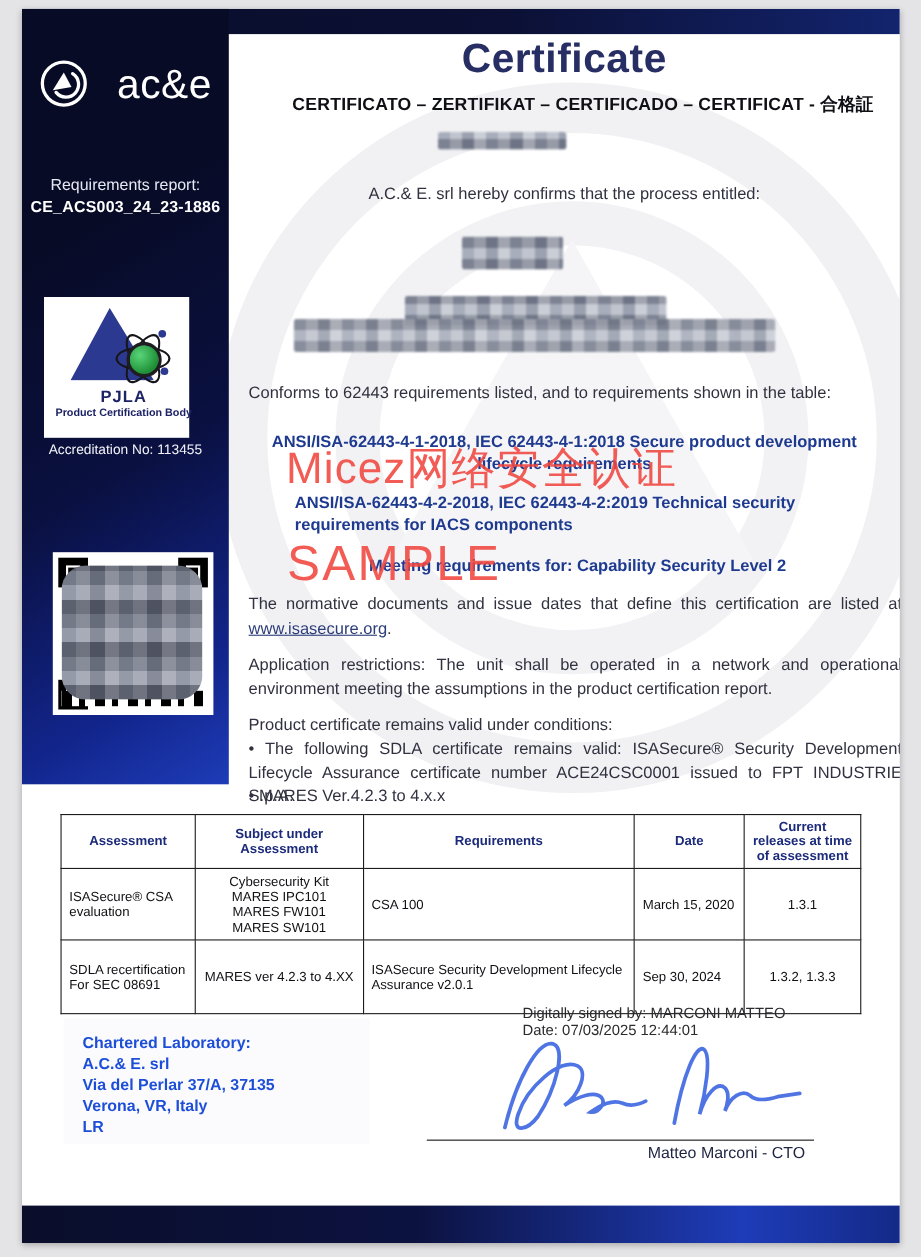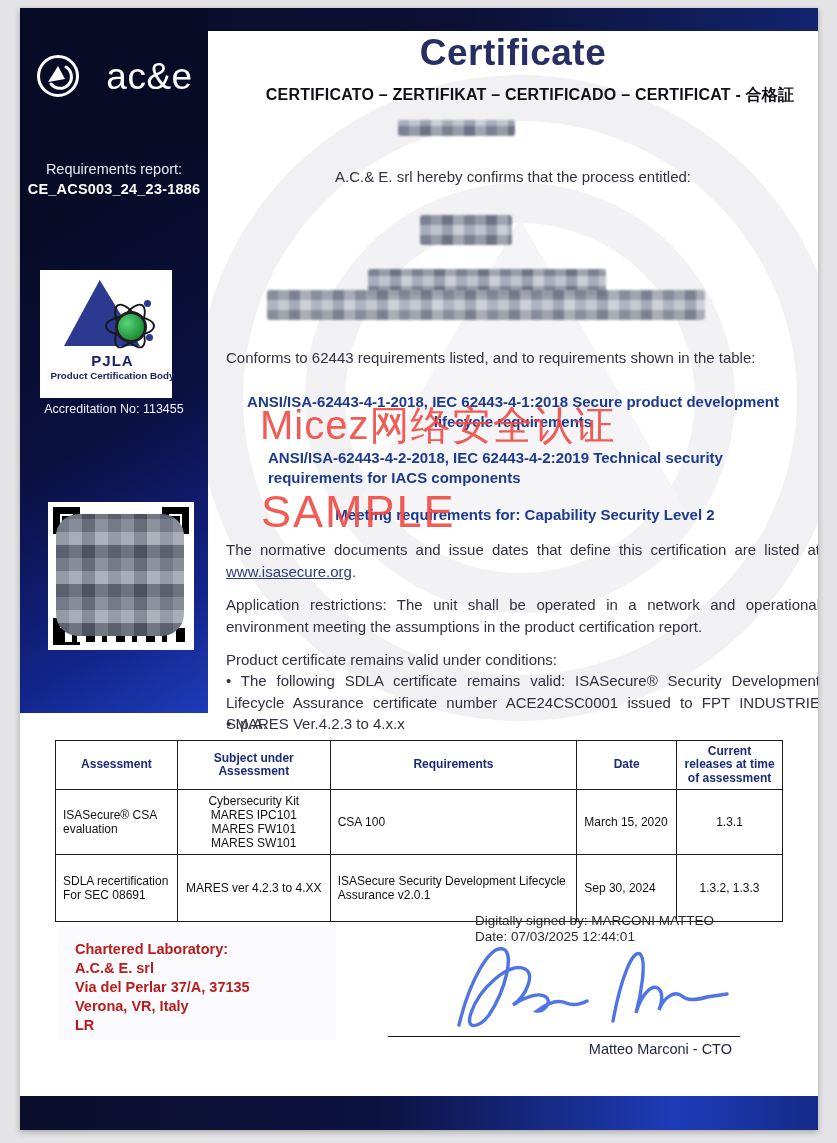--- a/index.html
+++ b/index.html
@@ -62,21 +62,21 @@
   
   table.cert{position:absolute;left:35px;top:732px;width:728px;border-collapse:collapse;z-index:1;
              font-size:12px;color:#101014;}
   table.cert th,table.cert td{border:1px solid #1c1c1c;white-space:pre-line;vertical-align:middle;}
   table.cert th{color:#1b2a7a;font-weight:bold;text-align:center;height:44px;line-height:13.5px;padding:2px 4px;}
   table.cert td{line-height:14px;padding:4px 7px;}
   .r1 td{height:52px;} .r2 td{height:58px;}
   .ta-c{text-align:center;} .ta-l{text-align:left;}
   
   .lab-box{position:absolute;left:38px;top:918px;width:278px;height:114px;background:#fbfbfd;z-index:1;
-           color:#b91c1c;font-size:14.5px;font-weight:bold;line-height:19px;white-space:pre-line;padding:14px 0 0 17px;box-sizing:border-box;}
+           color:#1d4ed8;font-size:14.5px;font-weight:bold;line-height:19px;white-space:pre-line;padding:14px 0 0 17px;box-sizing:border-box;}
   .signed{position:absolute;left:455px;top:905px;color:#2b2b2e;font-size:13.5px;line-height:15.5px;z-index:1;}
   .sig-svg{position:absolute;left:425px;top:925px;z-index:2;}
   .sig-line{position:absolute;left:368px;top:1028px;width:352px;border-top:1.6px solid #141414;z-index:1;}
   .signatory{position:absolute;left:368px;top:1033px;width:344px;text-align:right;color:#1d2340;font-size:14.5px;z-index:1;}
   
   .bottombar{position:absolute;left:0;top:1088px;width:798px;height:34px;z-index:2;
              background:linear-gradient(90deg,#0a0e2b 0%,#0c1240 45%,#1e3cb8 82%,#142a88 100%);}
 </style>
 </head>
 <body>

